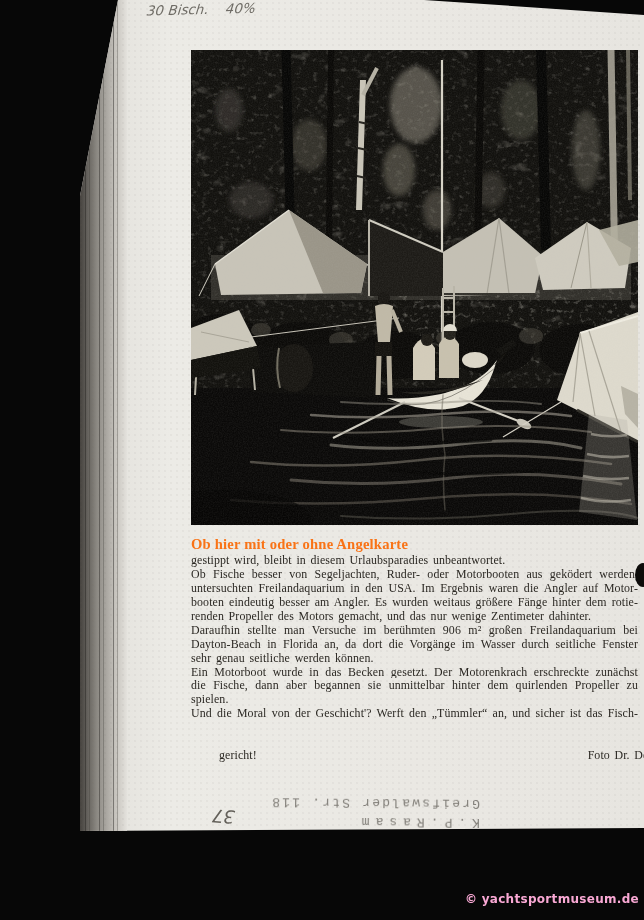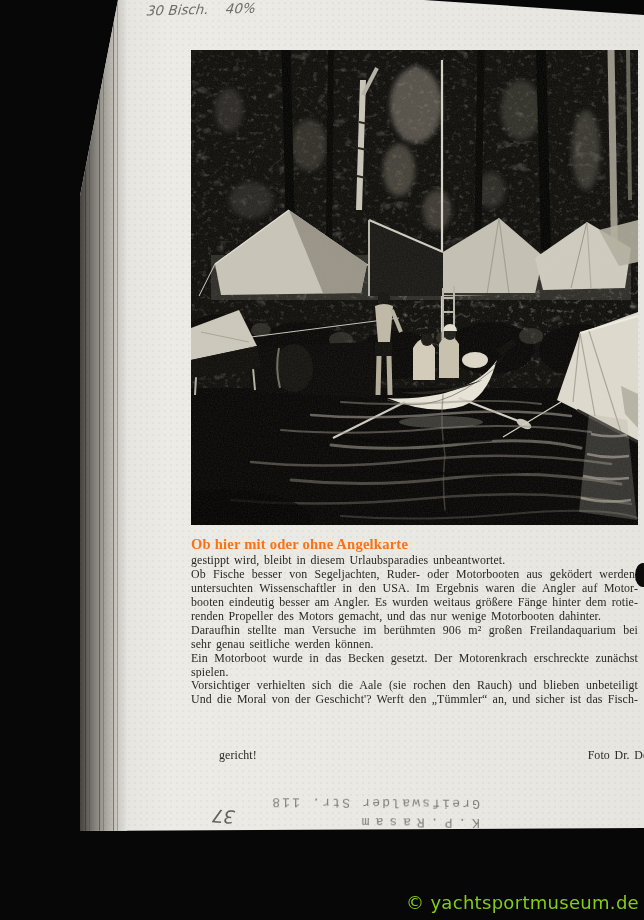--- a/index.html
+++ b/index.html
@@ -74,22 +74,22 @@
   .stamp .l1 { letter-spacing:6px; }
   .stamp .l2 { letter-spacing:2.2px; }
   
   .edge-mark {
     position:absolute; left:635px; top:563px; width:16px; height:24px;
     background:#0d0c0a; border-radius:50%;
   }
   
   .watermark {
     position:absolute; right:5px; top:892px;
-    font-family:"DejaVu Sans", sans-serif; font-weight:normal;
-    font-size:18px; letter-spacing:.3px; color:#84cc16;
+    font-family:"DejaVu Sans", sans-serif; font-weight:bold;
+    font-size:12px; letter-spacing:.3px; color:#f9a8d4;
   }
 </style>
 </head>
 <body>
 
 <div>
 
   <div class="page">
     <div class="edge-strip"></div>
   </div>
@@ -245,28 +245,29 @@
 
       <rect width="447" height="475" filter="url(#grain)" opacity="0.15"></rect>
     </svg>
   </div>
 
   <div class="heading">Ob hier mit oder ohne Angelkarte</div>
 
   <div class="lines">
       <div class="line">gestippt wird, bleibt in diesem Urlaubsparadies unbeantwortet.</div>
       <div class="line just">Ob Fische besser von Segeljachten, Ruder- oder Motorbooten aus geködert werden,</div>
-      <div class="line just">untersuchten Wissenschaftler in den USA. Im Ergebnis waren die Angler auf Motor-</div>
+      <div class="line just">untersuchten Freilandaquarium in den USA. Im Ergebnis waren die Angler auf Motor-</div>
       <div class="line just">booten eindeutig besser am Angler. Es wurden weitaus größere Fänge hinter dem rotie-</div>
-      <div class="line">renden Propeller des Motors gemacht, und das nur wenige Motorbooten dahinter.</div>
+      <div class="line">renden Propeller des Motors gemacht, und das nur wenige Zentimeter dahinter.</div>
       <div class="line just">Daraufhin stellte man Versuche im berühmten 906 m² großen Freilandaquarium bei</div>
+      <div class="line just">Dayton-Beach in Florida an, da dort die Vorgänge im Wasser durch seitliche Fenster</div>
       <div class="line">sehr genau seitliche werden können.</div>
       <div class="line just">Ein Motorboot wurde in das Becken gesetzt. Der Motorenkrach erschreckte zunächst</div>
+      <div class="line just">die Fische, dann aber begannen sie unmittelbar hinter dem quirlenden Propeller zu</div>
       <div class="line">spielen.</div>
-      <div class="line just">Vorsichtiger verhielten sich die Aale (sie rochen den Rauch) und blieben unbeteiligt</div>
       <div class="line just">Und die Moral von der Geschicht'? Werft den „Tümmler“ an, und sicher ist das Fisch-</div>
     </div>
 
   <div class="final-row">
     <span>gericht!</span>
     <span>Foto Dr. Delius</span>
   </div>
 
   <div class="stamp">
     <div class="l1">K.P.Rasam</div>

